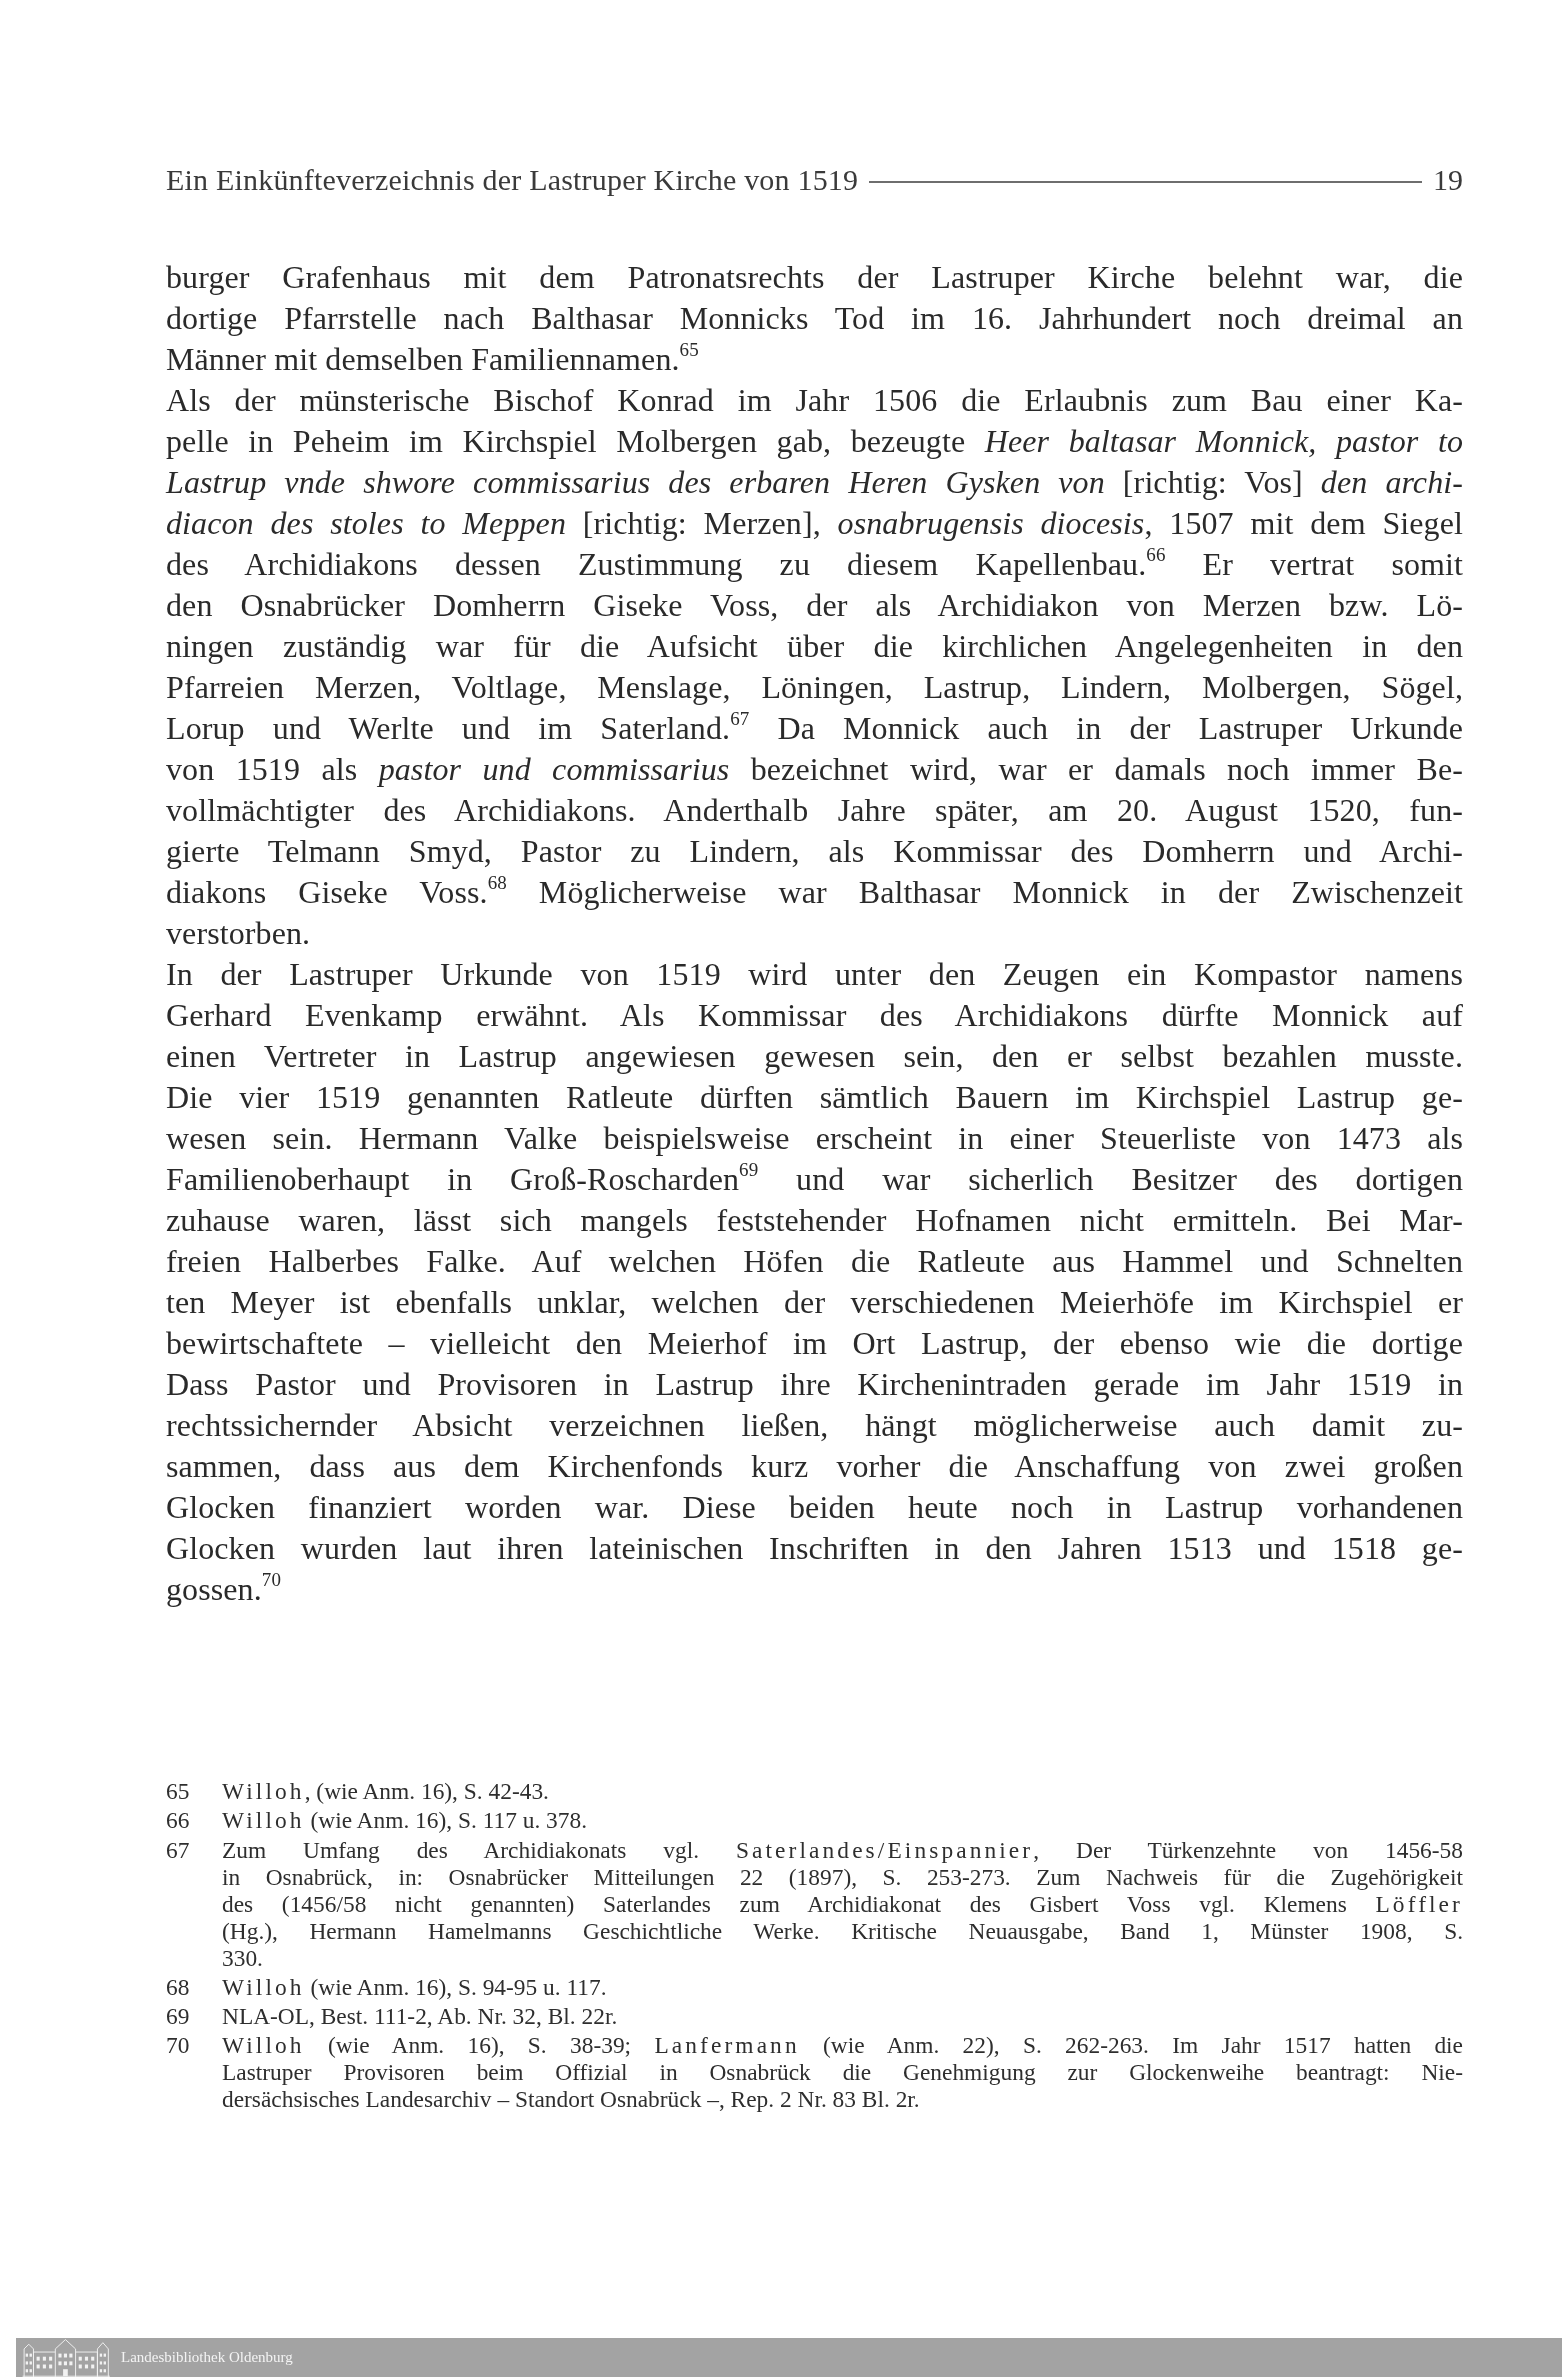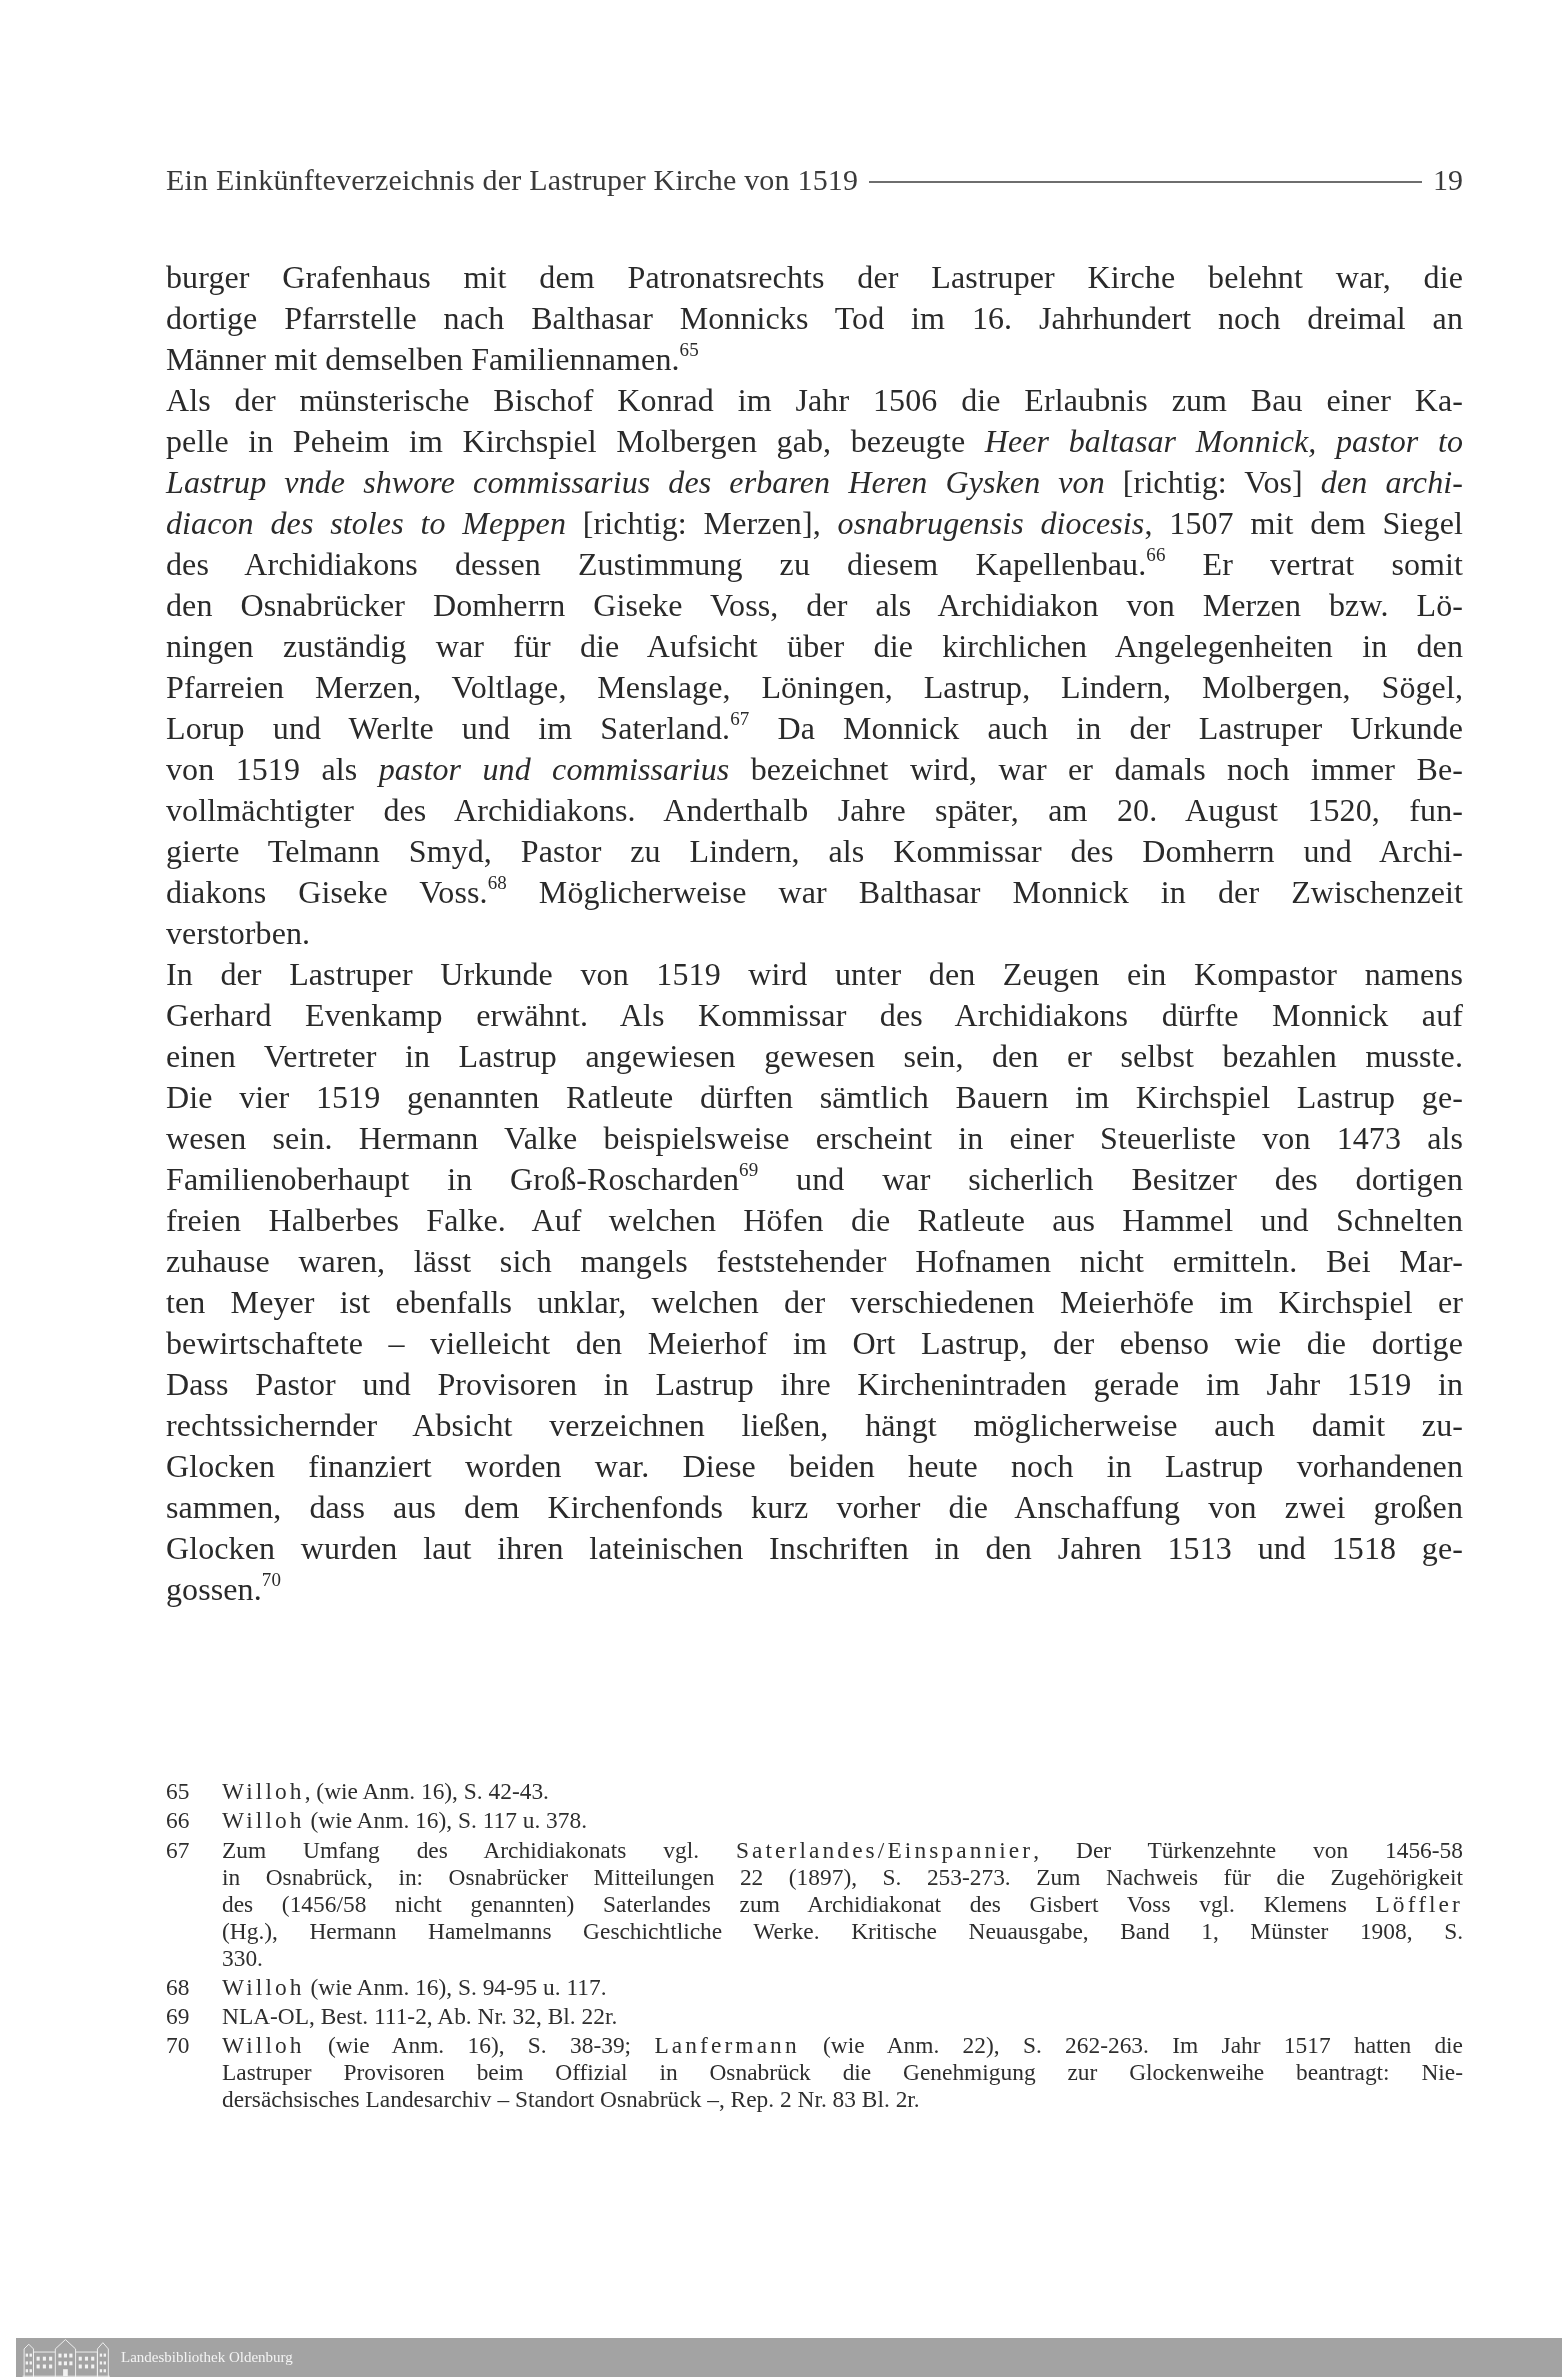--- a/index.html
+++ b/index.html
@@ -64,28 +64,28 @@
     <span class="ln"><span>vollmächtigter des Archidiakons. Anderthalb Jahre später, am 20. August 1520, fun-</span></span>
     <span class="ln"><span>gierte Telmann Smyd, Pastor zu Lindern, als Kommissar des Domherrn und Archi-</span></span>
     <span class="ln"><span>diakons Giseke Voss.</span><sup>68</sup><span style="white-space:pre"> Möglicherweise war Balthasar Monnick in der Zwischenzeit</span></span>
     <span class="ln last"><span>verstorben.</span></span>
     <span class="ln"><span>In der Lastruper Urkunde von 1519 wird unter den Zeugen ein Kompastor namens</span></span>
     <span class="ln"><span>Gerhard Evenkamp erwähnt. Als Kommissar des Archidiakons dürfte Monnick auf</span></span>
     <span class="ln"><span>einen Vertreter in Lastrup angewiesen gewesen sein, den er selbst bezahlen musste.</span></span>
     <span class="ln"><span>Die vier 1519 genannten Ratleute dürften sämtlich Bauern im Kirchspiel Lastrup ge-</span></span>
     <span class="ln"><span>wesen sein. Hermann Valke beispielsweise erscheint in einer Steuerliste von 1473 als</span></span>
     <span class="ln"><span>Familienoberhaupt in Groß-Roscharden</span><sup>69</sup><span style="white-space:pre"> und war sicherlich Besitzer des dortigen</span></span>
+    <span class="ln"><span>zuhause waren, lässt sich mangels feststehender Hofnamen nicht ermitteln. Bei Mar-</span></span>
     <span class="ln"><span>freien Halberbes Falke. Auf welchen Höfen die Ratleute aus Hammel und Schnelten</span></span>
-    <span class="ln"><span>zuhause waren, lässt sich mangels feststehender Hofnamen nicht ermitteln. Bei Mar-</span></span>
     <span class="ln"><span>ten Meyer ist ebenfalls unklar, welchen der verschiedenen Meierhöfe im Kirchspiel er</span></span>
     <span class="ln"><span>bewirtschaftete – vielleicht den Meierhof im Ort Lastrup, der ebenso wie die dortige</span></span>
     <span class="ln"><span>Dass Pastor und Provisoren in Lastrup ihre Kirchenintraden gerade im Jahr 1519 in</span></span>
     <span class="ln"><span>rechtssichernder Absicht verzeichnen ließen, hängt möglicherweise auch damit zu-</span></span>
+    <span class="ln"><span>sammen, dass aus dem Kirchenfonds kurz vorher die Anschaffung von zwei großen</span></span>
     <span class="ln"><span>Glocken finanziert worden war. Diese beiden heute noch in Lastrup vorhandenen</span></span>
-    <span class="ln"><span>sammen, dass aus dem Kirchenfonds kurz vorher die Anschaffung von zwei großen</span></span>
     <span class="ln"><span>Glocken wurden laut ihren lateinischen Inschriften in den Jahren 1513 und 1518 ge-</span></span>
     <span class="ln last"><span>gossen.</span><sup>70</sup></span>
   </div>
 
   <div class="footnotes">
     <div class="fn">
       <span class="num">65</span>
       <span class="txt">
         <span class="ln last"><span class="spaced">Willoh</span><span style="white-space:pre">, (wie Anm. 16), S. 42-43.</span></span>
       </span>

